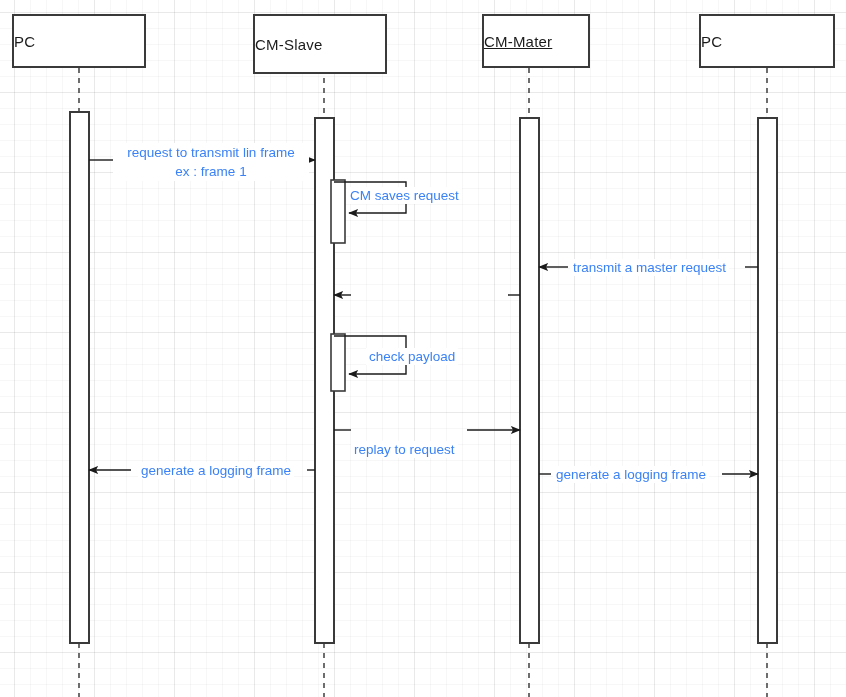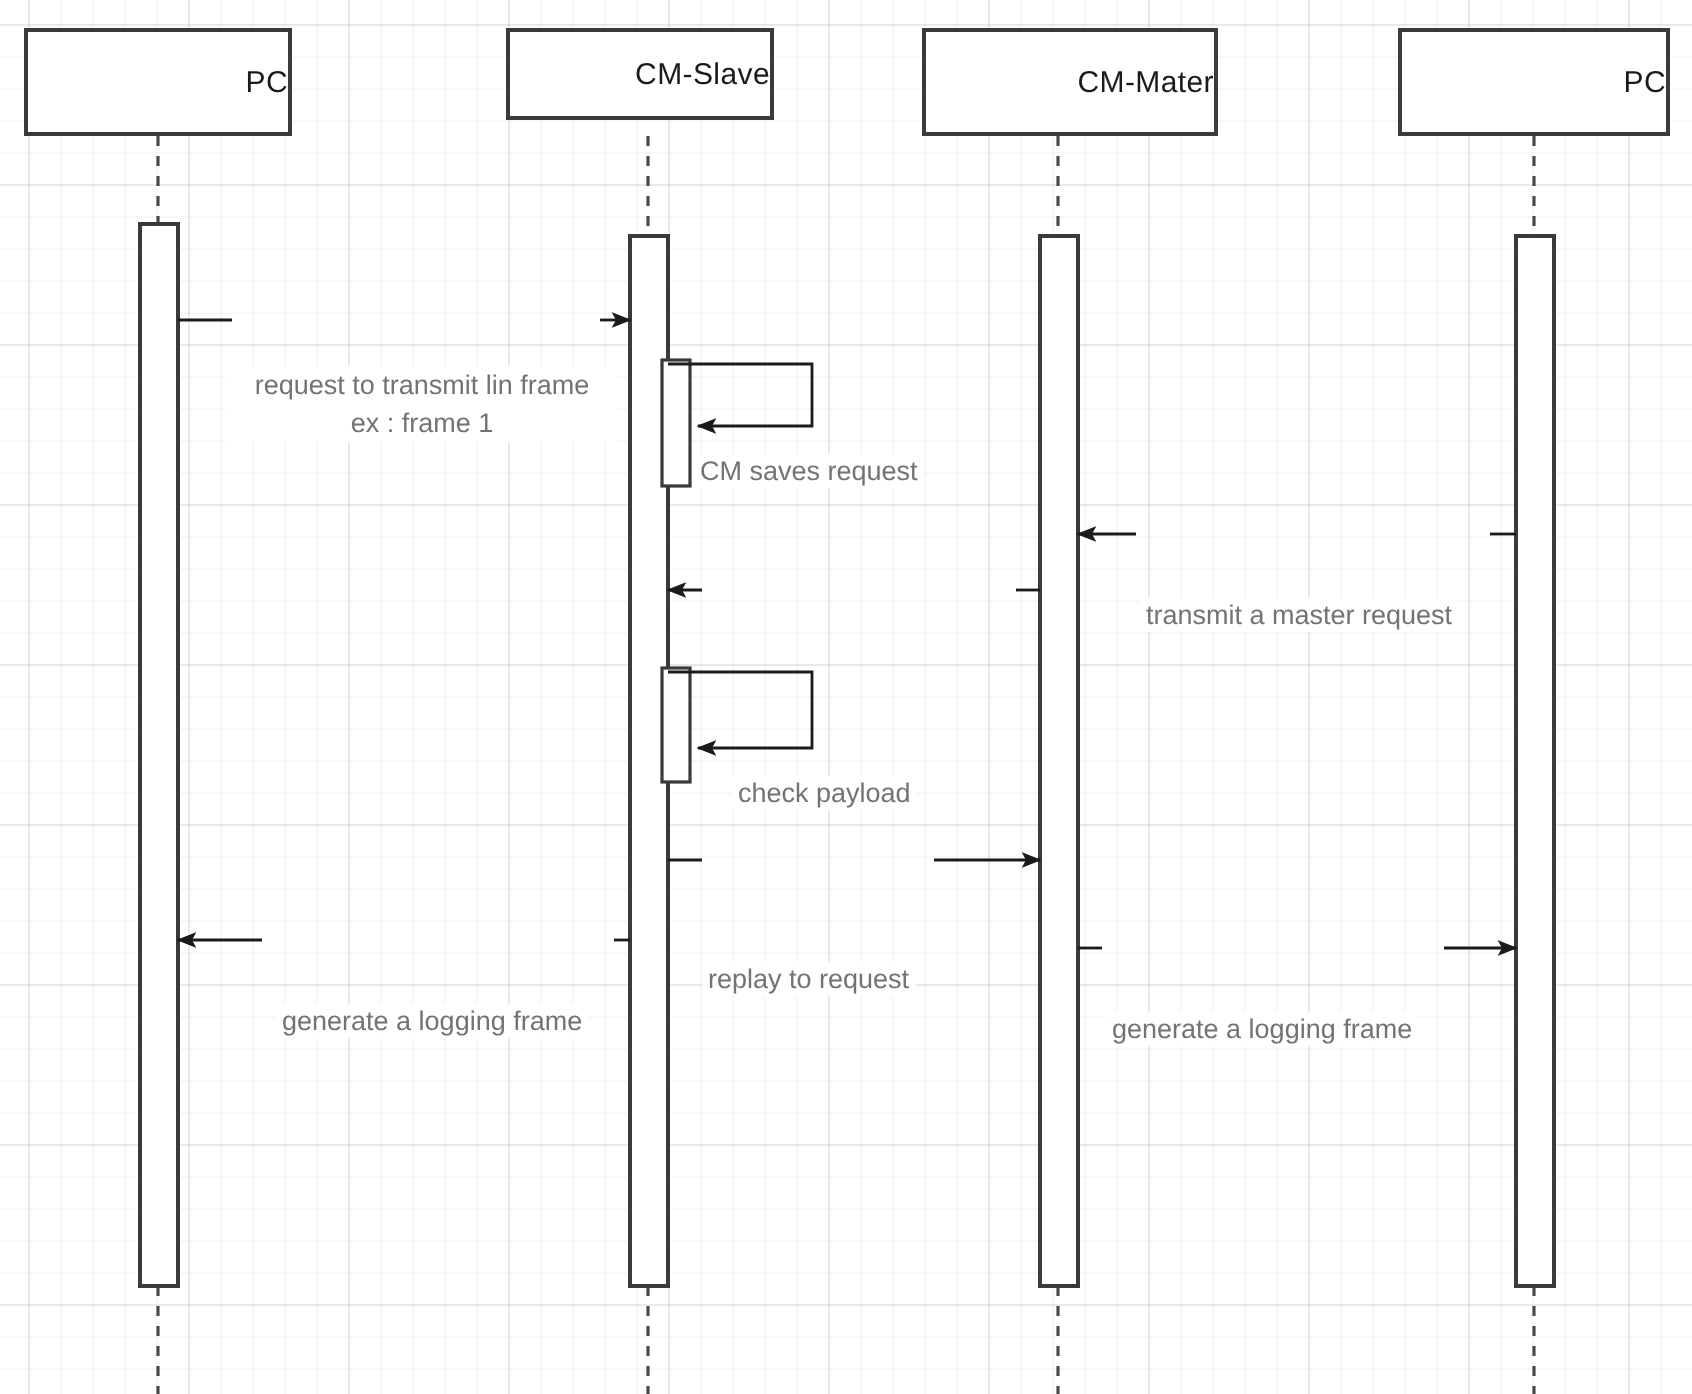--- a/index.html
+++ b/index.html
@@ -36,35 +36,34 @@
     width: 846px;
     height: 697px;
   }
   .lifeline-header {
     position: absolute;
     box-sizing: border-box;
     background: #ffffff;
     border: 2px solid #3a3a3a;
     display: flex;
     align-items: center;
-    justify-content: flex-end;
+    justify-content: flex-start;
     font-size: 15px;
     color: #1b1b1b;
     letter-spacing: 0.2px;
   }
   .msg-label {
     position: absolute;
     background: #ffffff;
     font-size: 13.5px;
-    color: #737373;
+    color: #3b82f6;
     white-space: nowrap;
     line-height: 17px;
     padding: 0 3px;
     text-align: center;
-    margin-top: 40px;
   }
   .msg-label.two-line {
     line-height: 19px;
   }
 </style>
 </head>
 <body>
 
 <div id="canvas">
 
@@ -137,25 +136,25 @@
     <g stroke="#1b1b1b" stroke-width="1.4" fill="none">
       <line x1="539" y1="474" x2="551" y2="474"></line>
       <line x1="722" y1="474" x2="758" y2="474" marker-end="url(#arrowhead)"></line>
     </g>
   </svg>
 
   <div class="lifeline-header" style="left:12px; top:14px; width:134px; height:54px;">
     <span>PC</span>
   </div>
 
-  <div class="lifeline-header" style="left:253px; top:14px; width:134px; height:46px;">
+  <div class="lifeline-header" style="left:253px; top:14px; width:134px; height:60px;">
     <span>CM-Slave</span>
   </div>
 
-  <div class="lifeline-header" style="left:461px; top:14px; width:148px; height:54px;">
+  <div class="lifeline-header" style="left:482px; top:14px; width:108px; height:54px;text-decoration:underline;">
     <span>CM-Mater</span>
   </div>
 
   <div class="lifeline-header" style="left:699px; top:14px; width:136px; height:54px;">
     <span>PC</span>
   </div>
 
   <div class="msg-label two-line" style="left:113px; top:143px; width:190px;">
     <div>request to transmit lin frame</div>
     <div>ex : frame 1</div>

